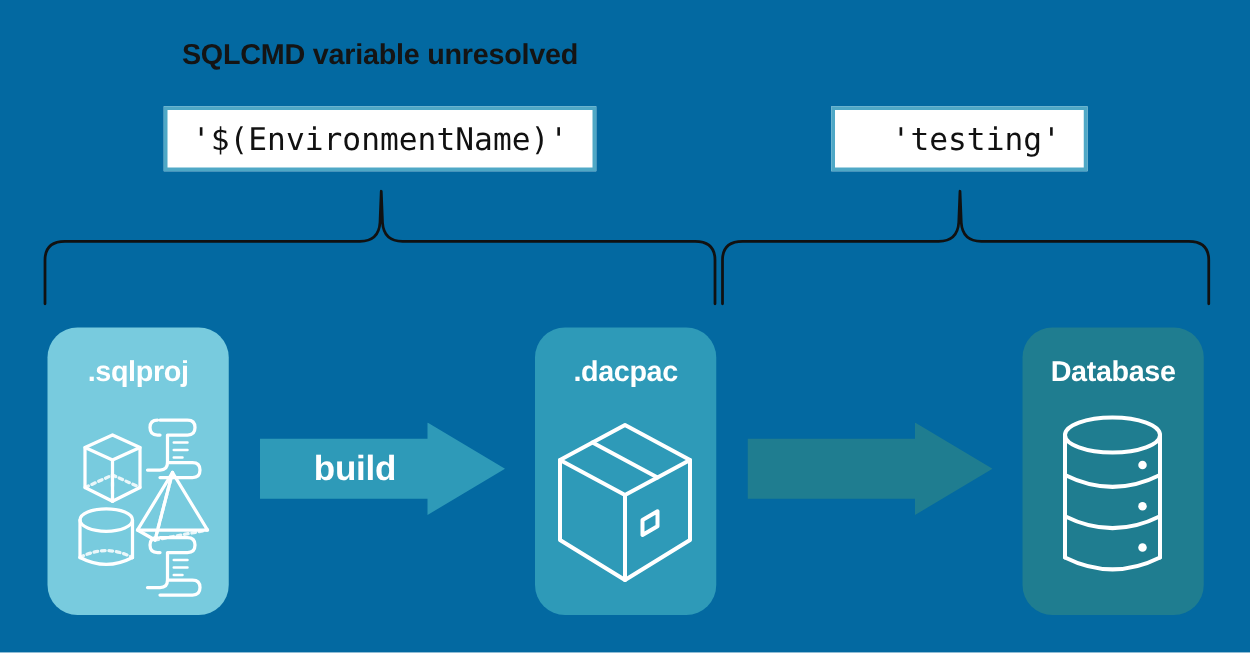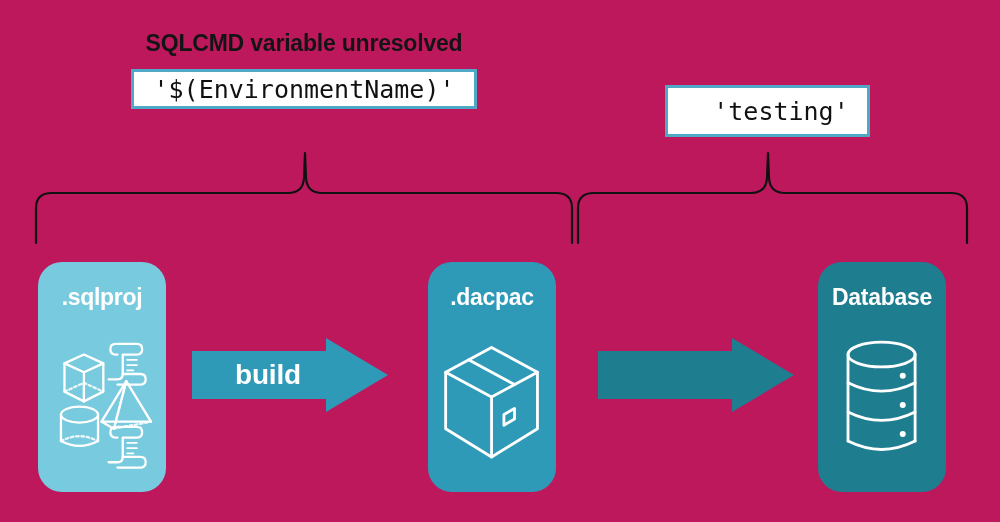--- a/index.html
+++ b/index.html
@@ -9,21 +9,21 @@
     background: #ffffff;
   }
   body {
     font-family: "Liberation Sans", sans-serif;
     -webkit-font-smoothing: antialiased;
   }
   #stage {
     position: relative;
     width: 1000px;
     height: 522px;
-    background: #be185d;
+    background: #0369a1;
     overflow: hidden;
   }
 
   
   .heading {
     position: absolute;
     font-family: "Liberation Sans", sans-serif;
     font-weight: bold;
     font-size: 23px;
     letter-spacing: -0.2px;
@@ -44,35 +44,35 @@
     align-items: center;
     justify-content: center;
   }
   .code-box span {
     font-family: "DejaVu Sans Mono", "Liberation Mono", monospace;
     font-size: 25px;
     color: #111111;
     letter-spacing: 0px;
     white-space: pre;
   }
-  #code-box-unresolved { left: 131px; top: 69px;  width: 346px; height: 40px; text-align: right; }
+  #code-box-unresolved { left: 131px; top: 85px;  width: 346px; height: 52px; text-align: right; }
   #code-box-set        { left: 665px; top: 85px;  width: 205px; height: 52px; padding-left: 27px; }
 
   
   .brace-layer {
     position: absolute;
     left: 0; top: 0;
     width: 1000px; height: 522px;
     pointer-events: none;
   }
 
   
   .artifact {
     position: absolute;
-    width: 128px;
+    width: 145px;
     height: 230px;
     border-radius: 24px;
     top: 262px;
   }
   .artifact .artifact-label {
     position: absolute;
     top: 22px;
     left: 0;
     width: 100%;
     text-align: center;
@@ -110,21 +110,21 @@
     display: flex;
     align-items: center;
     justify-content: center;
     font-family: "Liberation Sans", sans-serif;
     font-weight: bold;
     font-size: 28px;
     color: #ffffff;
     letter-spacing: -0.2px;
     white-space: nowrap;
   }
-  #arrow-build  { left: 192px; }
+  #arrow-build  { left: 208px; }
   #arrow-deploy { left: 598px; }
 </style>
 </head>
 <body>
 
 <div id="stage">
 
   <div class="heading" id="heading-unresolved">SQLCMD variable unresolved</div>
 
 

